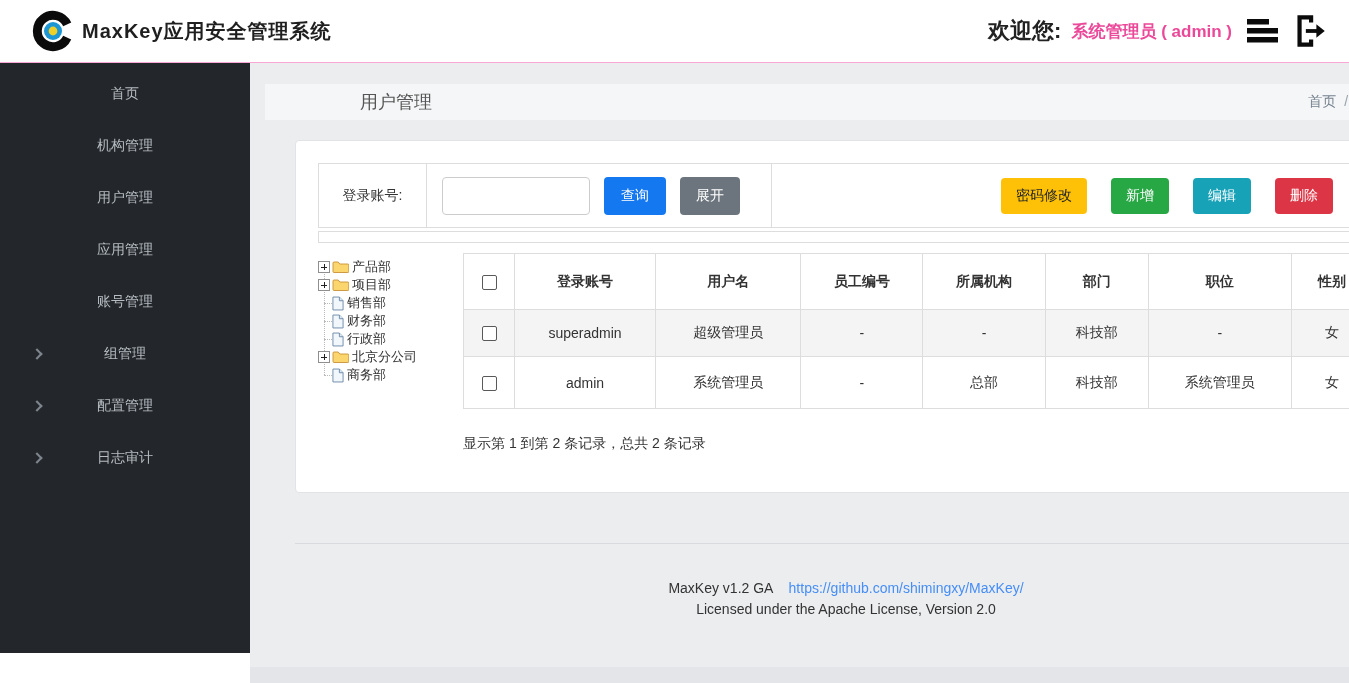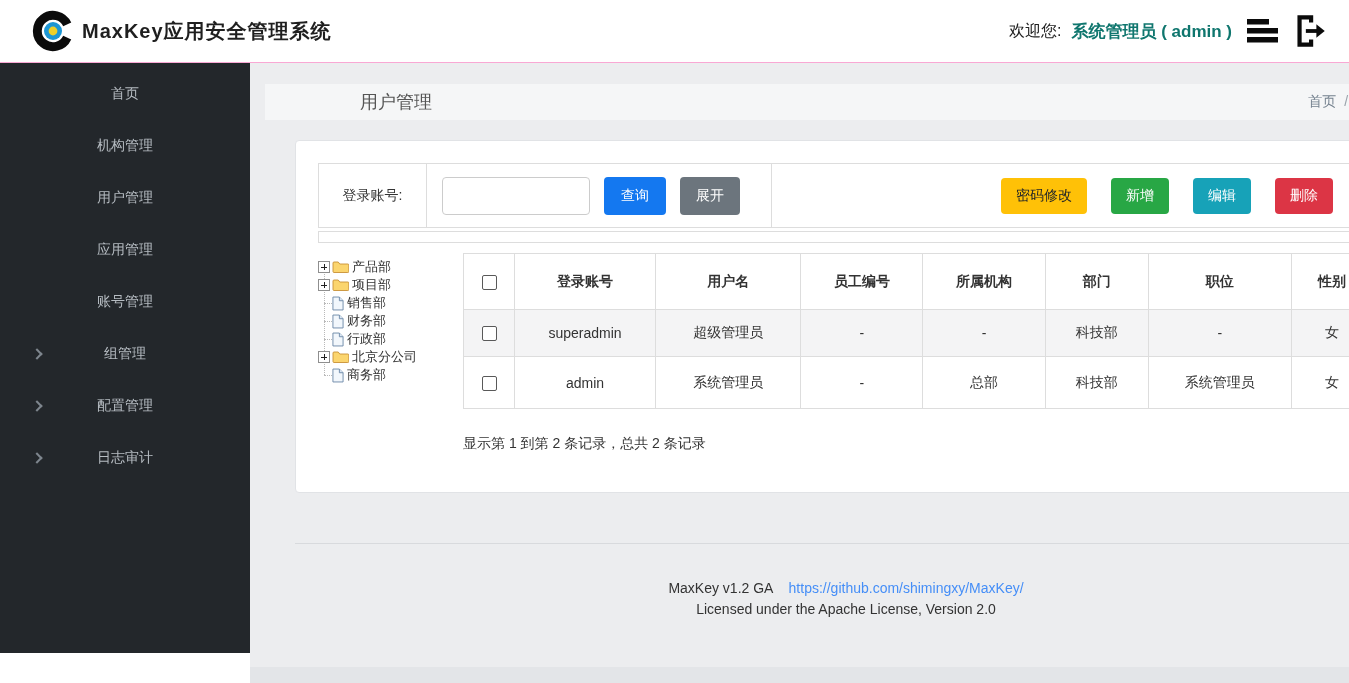--- a/index.html
+++ b/index.html
@@ -5,22 +5,22 @@
   * { margin:0; padding:0; box-sizing:border-box; }
   html,body { width:1349px; height:683px; }
   body { font-family:"Liberation Sans","DejaVu Sans",sans-serif; background:#fff; overflow:hidden; position:relative; }
 
   
   .app-header { height:63px; background:#fff; border-bottom:1px solid #f9a8d4;
     display:flex; align-items:center; justify-content:space-between; padding:0 19px 0 30px; }
   .brand { display:flex; align-items:center; }
   .brand-title { font-size:20px; font-weight:bold; color:#1f1f1f; letter-spacing:1px; margin-left:6px; }
   .header-right { display:flex; align-items:center; }
-  .welcome-label { font-size:16px; color:#222; }
-  .current-user { font-size:17px; font-weight:bold; color:#0f766e; margin-left:10px; }
+  .welcome-label { font-size:22px; color:#222;font-weight:bold; }
+  .current-user { font-size:17px; font-weight:bold; color:#ec4899; margin-left:10px; }
   .hdr-icon { margin-left:12px; cursor:pointer; display:flex; align-items:center; }
 
   
   .layout { display:flex; height:620px; }
   .sidebar-col { width:250px; background:#fff; flex:none; }
   .sidebar { height:590px; background:#23272b; padding-top:5px; }
   .menu-item { height:52px; position:relative; display:flex; align-items:center; justify-content:center;
     color:#b6bcc2; font-size:14px; cursor:pointer; }
   .chev { position:absolute; left:33px; top:22px; width:8px; height:8px;
     border-top:2px solid #7e868e; border-right:2px solid #7e868e; transform:rotate(45deg); }

